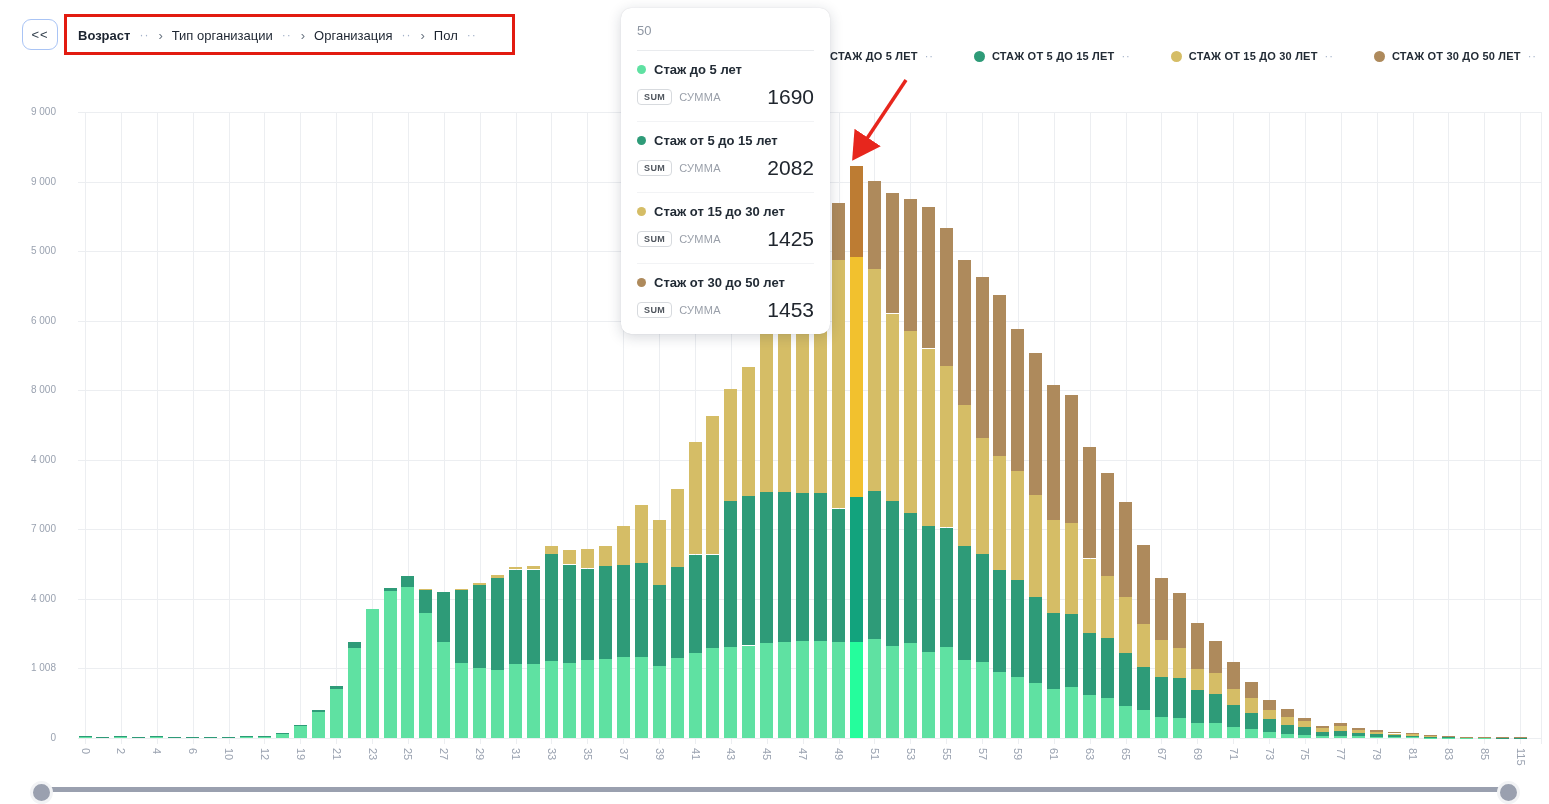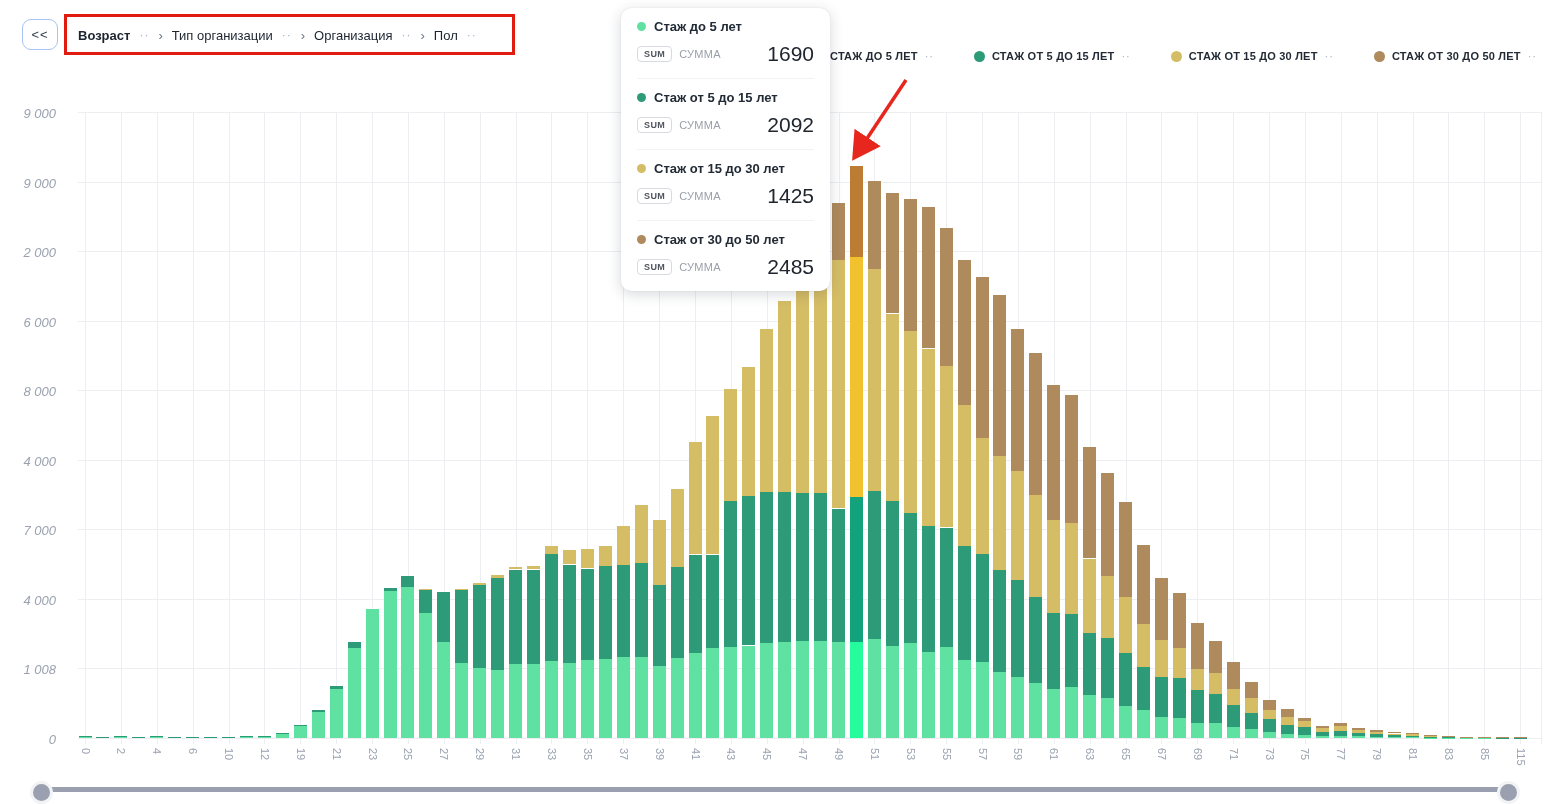--- a/index.html
+++ b/index.html
@@ -21,21 +21,21 @@
   
   .legend{position:absolute;top:50px;right:12px;display:flex;gap:40px;align-items:center;z-index:5;}
   .legend-item{display:flex;align-items:center;gap:7px;cursor:pointer;}
   .legend-dot{width:11px;height:11px;border-radius:50%;}
   .legend-label{font-size:11px;font-weight:bold;color:#222b35;letter-spacing:.2px;}
   .legend-dots{color:#a4b2c9;font-size:11px;letter-spacing:1px;}
 
   
   .gridline-h{position:absolute;left:78px;width:1463px;height:1px;background:#eceef1;}
   .gridline-v{position:absolute;width:1px;background:#eceef1;top:112px;height:632px;}
-  .y-label{position:absolute;left:0;width:56px;text-align:right;font-size:13px;color:#9aa2b0;transform:translateY(-6px);font-style:italic;}
+  .y-label{position:absolute;left:0;width:56px;text-align:right;font-size:10px;color:#9aa2b0;transform:translateY(-6px);}
   .x-label{position:absolute;font-size:11px;color:#9aa2b0;white-space:nowrap;transform-origin:top left;transform:rotate(90deg);}
   .bar-seg{position:absolute;}
   .bar{cursor:pointer;}
 
   
   .tooltip{position:absolute;left:621px;top:8px;width:209px;background:#fff;border-radius:10px;z-index:20;
     box-shadow:0 3px 14px rgba(30,40,60,.18),0 0 1px rgba(30,40,60,.18);padding:0 16px;box-sizing:border-box;}
   .tooltip-header{font-size:13px;color:#8f97a3;padding:15px 0 12px 0;border-bottom:1px solid #e9ebee;}
   .tt-row{padding:11px 0 12px 0;border-bottom:1px solid #f2f3f5;}
   .tt-row:last-child{border-bottom:none;}
@@ -115,21 +115,21 @@
       <div class="y-label" style="top:598.8888888888889px">4 000</div>
       <div class="gridline-h" style="top:529.3333333333334px"></div>
       <div class="y-label" style="top:529.3333333333334px">7 000</div>
       <div class="gridline-h" style="top:459.77777777777777px"></div>
       <div class="y-label" style="top:459.77777777777777px">4 000</div>
       <div class="gridline-h" style="top:390.22222222222223px"></div>
       <div class="y-label" style="top:390.22222222222223px">8 000</div>
       <div class="gridline-h" style="top:320.6666666666667px"></div>
       <div class="y-label" style="top:320.6666666666667px">6 000</div>
       <div class="gridline-h" style="top:251.1111111111111px"></div>
-      <div class="y-label" style="top:251.1111111111111px">2 000</div>
+      <div class="y-label" style="top:251.1111111111111px">5 000</div>
       <div class="gridline-h" style="top:181.55555555555554px"></div>
       <div class="y-label" style="top:181.55555555555554px">9 000</div>
       <div class="gridline-h" style="top:112px"></div>
       <div class="y-label" style="top:112px">9 000</div>
       <div class="gridline-v" style="left:85.0px;height:632px;"></div>
       <div class="x-label" style="left:91.5px;top:748px;">0</div>
       <div class="gridline-v" style="left:120.9px;height:632px;"></div>
       <div class="x-label" style="left:127.4px;top:748px;">2</div>
       <div class="gridline-v" style="left:156.8px;height:632px;"></div>
       <div class="x-label" style="left:163.3px;top:748px;">4</div>
@@ -468,41 +468,42 @@
       <div class="bar-seg bar" style="left:1495.8px;top:737.7px;width:13px;height:1.0px;background:#2e9b78"></div>
       <div class="bar-seg bar" style="left:1495.8px;top:737.4px;width:13px;height:1.0px;background:#d5bd66"></div>
       <div class="bar-seg bar" style="left:1495.8px;top:737.3px;width:13px;height:1.0px;background:#ae8a5c"></div>
       <div class="bar-seg bar" style="left:1513.7px;top:737.8px;width:13px;height:1.0px;background:#5fe1a2"></div>
       <div class="bar-seg bar" style="left:1513.7px;top:737.6px;width:13px;height:1.0px;background:#2e9b78"></div>
       <div class="bar-seg bar" style="left:1513.7px;top:737.4px;width:13px;height:1.0px;background:#d5bd66"></div>
       <div class="bar-seg bar" style="left:1513.7px;top:737.3px;width:13px;height:1.0px;background:#ae8a5c"></div>
     </div>
 
   <div class="tooltip">
+    <div class="tooltip-header">50</div>
     <div id="tt-rows">
         <div class="tt-row">
           <div class="tt-name-line">
       <span class="tt-dot" style="background:#5fe1a2"></span>
       <span class="tt-name">Стаж до 5 лет</span>
           </div>
     <div class="tt-val-line">
       <span class="tt-badge">SUM</span>
       <span class="tt-metric">СУММА</span>
       <span class="tt-value">1690</span>
           </div>
         </div>
         <div class="tt-row">
           <div class="tt-name-line">
       <span class="tt-dot" style="background:#2e9b78"></span>
       <span class="tt-name">Стаж от 5 до 15 лет</span>
           </div>
     <div class="tt-val-line">
       <span class="tt-badge">SUM</span>
       <span class="tt-metric">СУММА</span>
-      <span class="tt-value">2092</span>
+      <span class="tt-value">2082</span>
           </div>
         </div>
         <div class="tt-row">
           <div class="tt-name-line">
       <span class="tt-dot" style="background:#d5bd66"></span>
       <span class="tt-name">Стаж от 15 до 30 лет</span>
           </div>
     <div class="tt-val-line">
       <span class="tt-badge">SUM</span>
       <span class="tt-metric">СУММА</span>
@@ -510,21 +511,21 @@
           </div>
         </div>
         <div class="tt-row">
           <div class="tt-name-line">
       <span class="tt-dot" style="background:#ae8a5c"></span>
       <span class="tt-name">Стаж от 30 до 50 лет</span>
           </div>
     <div class="tt-val-line">
       <span class="tt-badge">SUM</span>
       <span class="tt-metric">СУММА</span>
-      <span class="tt-value">2485</span>
+      <span class="tt-value">1453</span>
           </div>
         </div>
       </div>
   </div>
 
   <svg class="overlay" width="1549" height="804">
     <defs>
       <marker id="ah" markerWidth="9" markerHeight="9" refX="6" refY="4.5" orient="auto">
         <path d="M0,0 L8,4.5 L0,9 Z" fill="#e7261d"></path>
       </marker>

